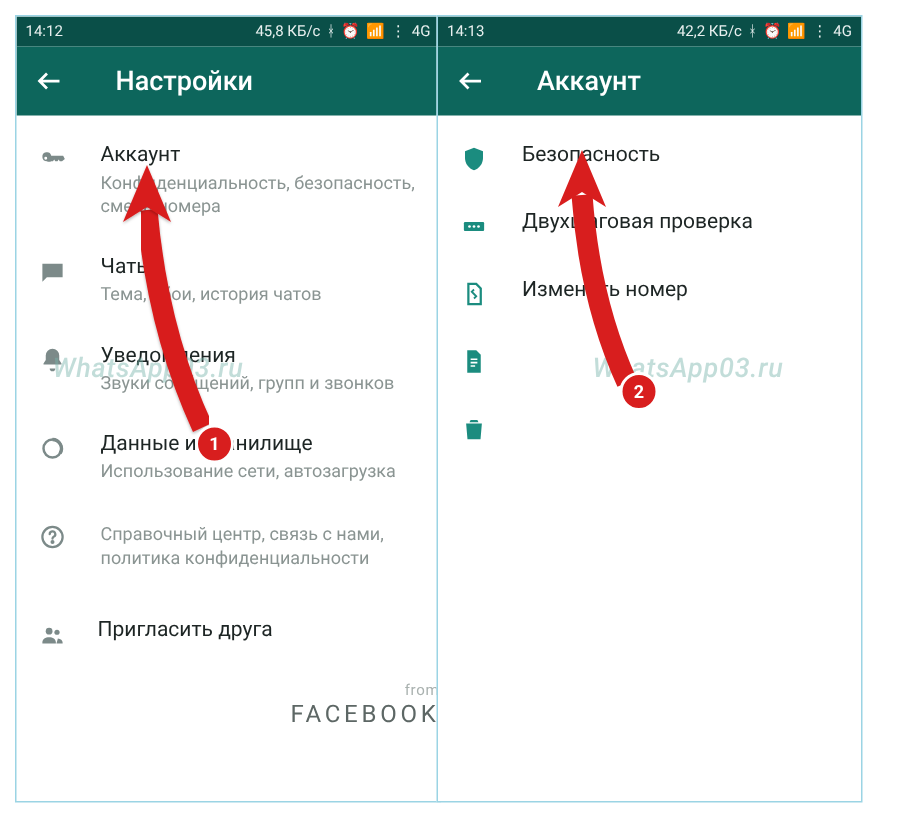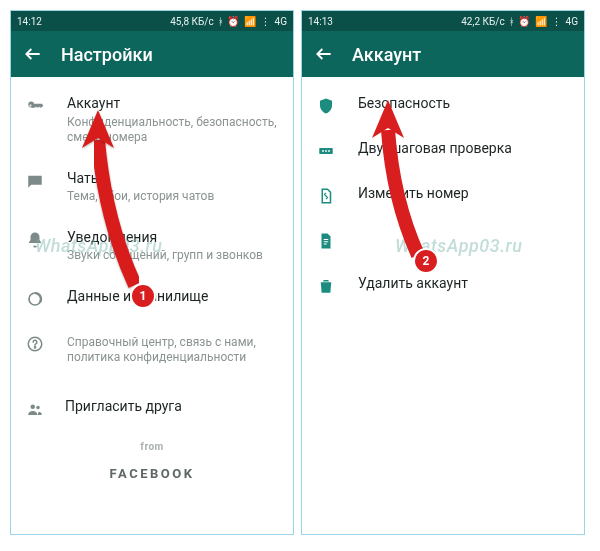--- a/index.html
+++ b/index.html
@@ -18,21 +18,21 @@
   }
   .phone {
     position: absolute;
     width: 282px;
     height: 523px;
     border: 1px solid #9bd4e4;
     background: #fff;
     overflow: hidden;
   }
   .phone.left { left: 10px; top: 10px; }
-  .phone.right { left: 301px; top: 10px; }
+  .phone.right { left: 291px; top: 10px; }
 
   .statusbar {
     height: 20px;
     background: #0a4f48;
     color: #e8f0ef;
     font-size: 10px;
     display: flex;
     align-items: center;
     justify-content: space-between;
     padding: 0 6px;
@@ -40,21 +40,21 @@
   .statusbar .sb-right { display:flex; gap:4px; align-items:center; }
   .statusbar .sb-right span { white-space: nowrap; }
 
   .appbar {
     height: 46px;
     background: #0d665c;
     color: #fff;
     display: flex;
     align-items: center;
     padding: 0 12px;
-    gap: 18px;
+    gap: 34px;
   }
   .appbar .back { color:#fff; }
   .appbar .title {
     font-size: 18px;
     font-weight: 500;
   }
 
   .content {
     padding-top: 6px;
   }
@@ -81,32 +81,31 @@
     line-height: 1.25;
   }
   .row .sub {
     font-size: 12px;
     color: #8a9492;
     margin-top: 2px;
     line-height: 1.3;
   }
 
   .footer {
-    text-align: center;
+    text-align: right;
     font-size: 10px;
     color: #a9b1af;
     letter-spacing: .5px;
     margin-top: 10px;
-    font-weight: bold;
   }
   .footer .fb {
-    font-size: 13px;
+    font-size: 16px;
     letter-spacing: 2.5px;
     color: #5d6765;
-    margin-top: 14px;
+    margin-top: 0;
   }
 
   
   .arrow {
     position: absolute;
     pointer-events: none;
   }
   .badge {
     position: absolute;
     width: 22px;
@@ -199,20 +198,21 @@
 
       <div class="row">
         <span class="icon grey">
           <svg width="18" height="18" viewBox="0 0 24 24" fill="none" stroke="currentColor" stroke-width="2.2">
               <circle cx="12" cy="12" r="8"></circle>
               <path d="M12 4a8 8 0 0 1 6.7 12.3" stroke-width="3"></path>
             </svg>
         </span>
         <div class="txt">
           <div class="label">Данные и хранилище</div>
+          <div class="sub">Использование сети, автозагрузка</div>
         </div>
       </div>
 
       <div class="row">
         <span class="icon grey">
           <svg width="18" height="18" viewBox="0 0 24 24" fill="none" stroke="currentColor" stroke-width="2">
               <circle cx="12" cy="12" r="9"></circle>
               <path d="M9.5 9.5a2.5 2.5 0 1 1 3.5 2.3c-.9.4-1 1-1 1.7" stroke-linecap="round"></path>
               <circle cx="12" cy="16.5" r=".8" fill="currentColor"></circle>
             </svg>
@@ -311,23 +311,20 @@
             </svg>
         </span>
       </div>
 
       <div class="row">
         <span class="icon">
           <svg width="18" height="18" viewBox="0 0 24 24" fill="currentColor">
               <path d="M5 7h14l-1.2 14H6.2zM9 4h6l1 2H8z"></path>
             </svg>
         </span>
-        <div class="txt">
-            <div class="label">Удалить аккаунт</div>
-          </div>
       </div>
 
     </div>
   </div>
 
   <div class="watermark" style="left:35px; top:235px;">WhatsApp03.ru</div>
   <div class="watermark" style="left:395px; top:235px;">WhatsApp03.ru</div>
 
   <svg class="arrow" style="left:80px; top:110px;" width="100" height="190">
     <defs>

